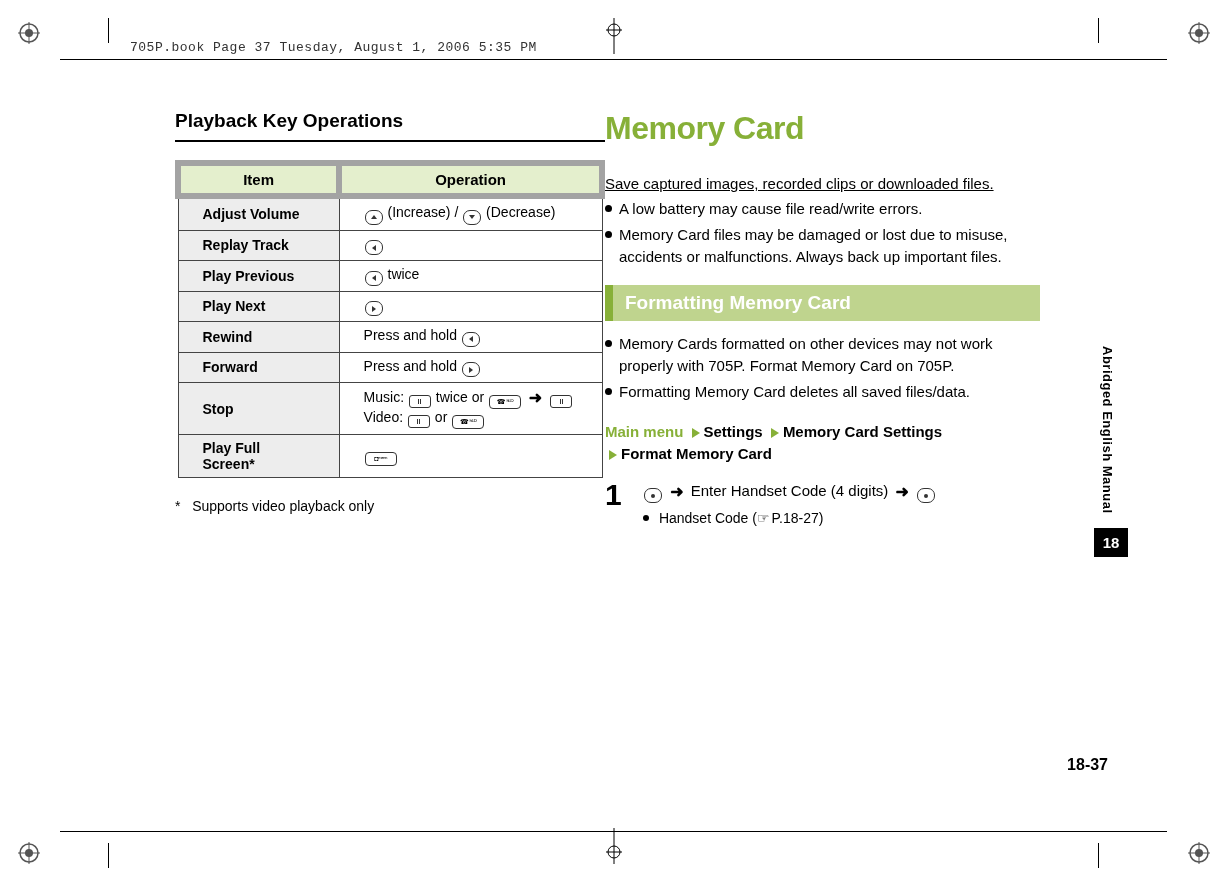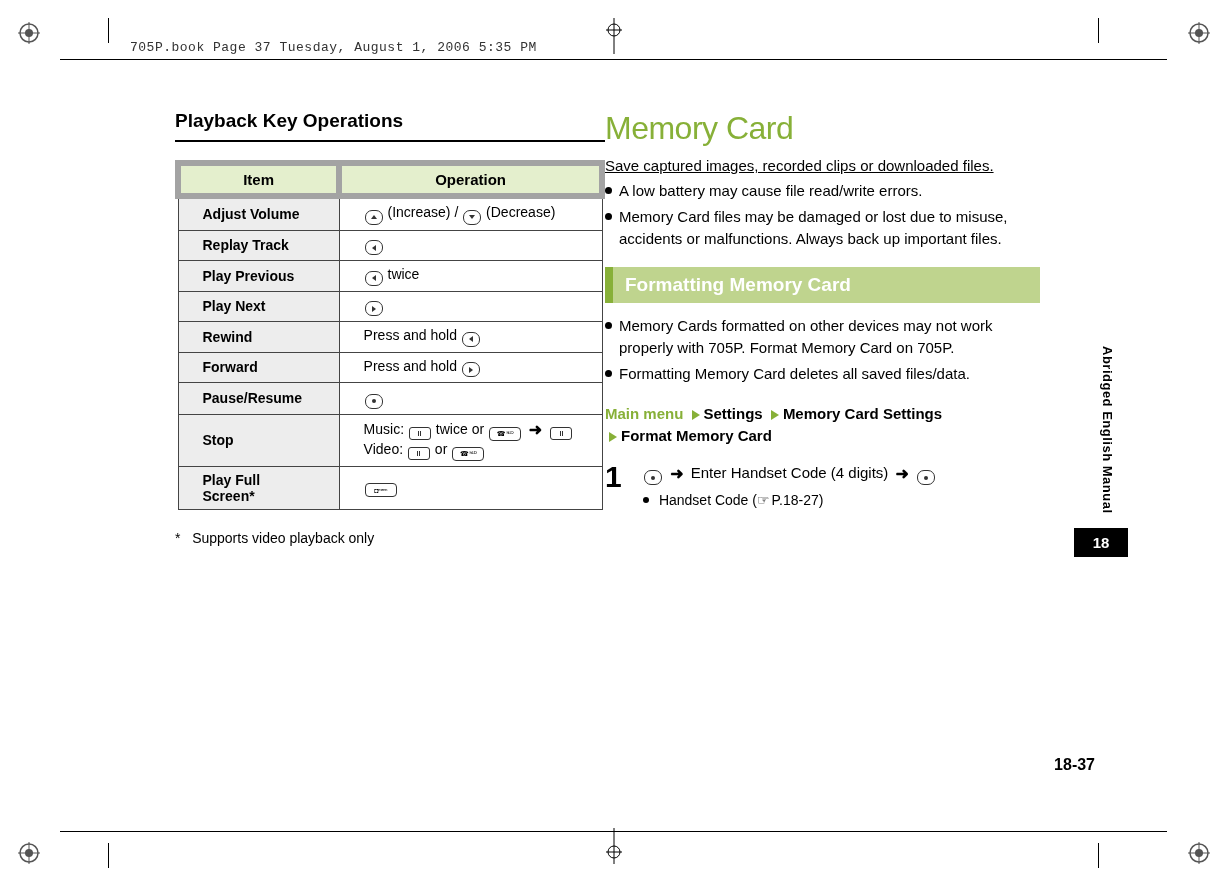--- a/index.html
+++ b/index.html
@@ -83,22 +83,22 @@
     width: 38%;
   }
   .footnote {
     font-size: 14px;
     margin-top: 20px;
   }
 
   h1.memory {
     color: #87b038;
     font-size: 32px;
-    font-weight: normal;
-    margin-bottom: 10px;
+    font-weight: bold;
+    margin-bottom: 28px;
     letter-spacing: -0.5px;
   }
   .intro {
     font-size: 15px;
     margin-bottom: 6px;
     font-weight: 500;
     text-decoration: underline;
   }
   ul.bullets { list-style: none; margin-bottom: 18px; }
   ul.bullets li {
@@ -194,26 +194,26 @@
   }
   .chapter-box {
     position: absolute;
     right: 100px;
     top: 528px;
     background: #000;
     color: #fff;
     font-size: 15px;
     font-weight: bold;
     padding: 6px 8px;
-    width: 54px;
+    width: 34px;
     text-align: center;
   }
   .page-number {
     position: absolute;
-    right: 133px;
+    right: 120px;
     bottom: 112px;
     font-size: 16px;
     font-weight: bold;
   }
 
   .keyicon {
     display: inline-flex;
     align-items: center;
     justify-content: center;
     width: 22px;
@@ -348,26 +348,20 @@
           <tr>
             <td class="item">Rewind</td>
             <td>Press and hold <span class="keyicon round">
                 <span class="tri-l"></span>
               </span></td>
           </tr>
           <tr>
             <td class="item">Forward</td>
             <td>Press and hold <span class="keyicon round">
                 <span class="tri-r"></span>
-              </span></td>
-          </tr>
-          <tr>
-            <td class="item">Pause/Resume</td>
-            <td><span class="keyicon round">
-                <span class="dot"></span>
               </span></td>
           </tr>
           <tr>
             <td class="item">Stop</td>
             <td>Music: <span class="keyicon rect">
                 <span class="bars">
                   <span></span>
                   <span></span>
                 </span>
               </span> twice or <span class="keyicon wide">☎ ʰᴸᴰ</span> <span class="arrow-r">➜</span> <span class="keyicon rect">

